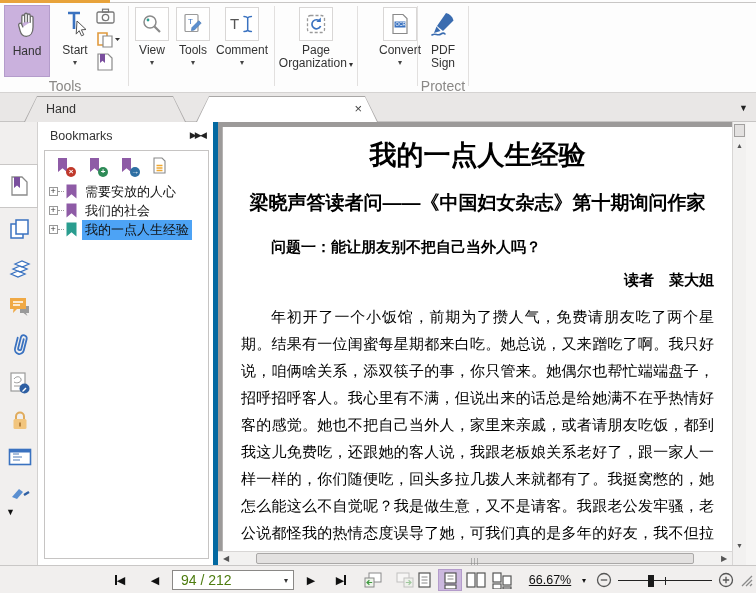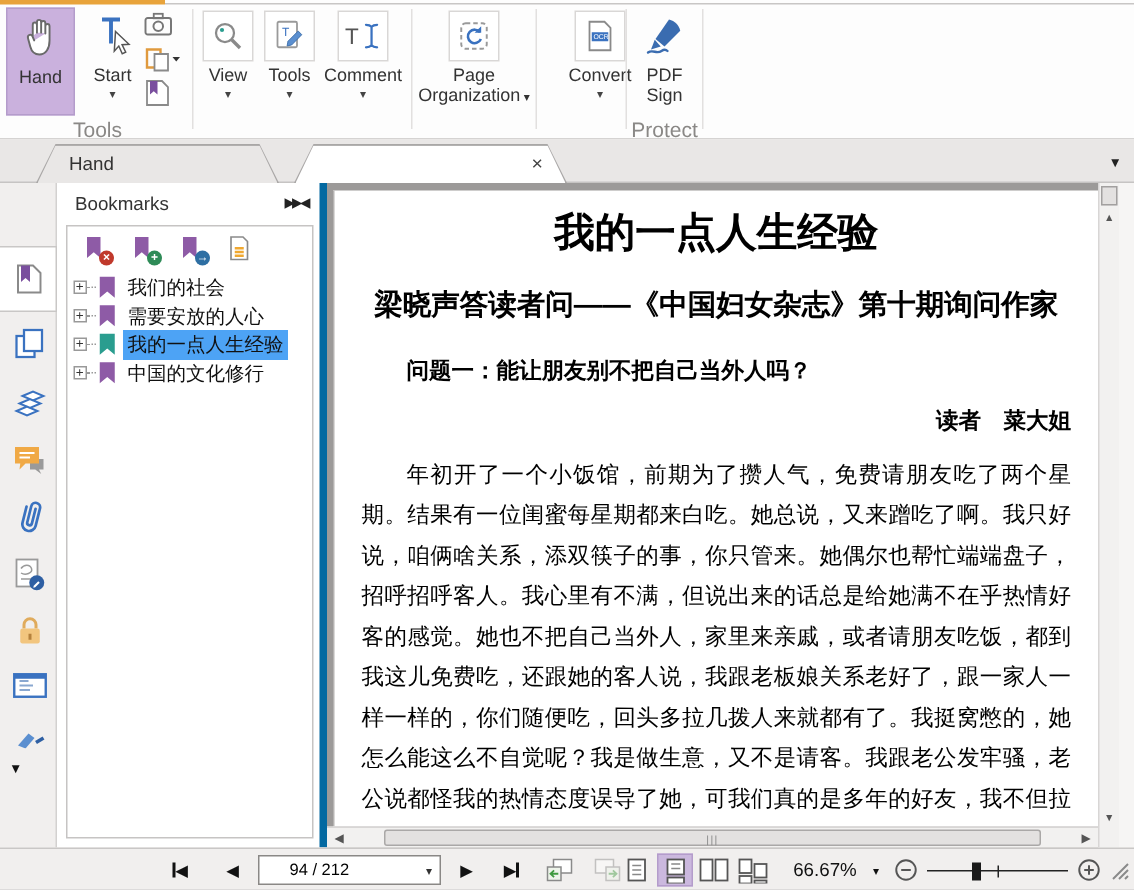--- a/index.html
+++ b/index.html
@@ -80,25 +80,25 @@
   .vs-up { position:absolute; left:0; width:100%; top:20px; text-align:center; font-size:7px; color:#555; }
   .vs-down { position:absolute; left:0; width:100%; bottom:16px; text-align:center; font-size:7px; color:#555; }
   .gutter { width:10px; height:100%; background:#f6f5f4; }
 
   
   .statusbar { position:absolute; left:0; top:565px; width:756px; height:28px; background:#f1efee; border-top:1px solid #c9c7c6; }
   .sb { position:absolute; top:0; height:28px; display:flex; align-items:center; justify-content:center; color:#111; }
   .sb-arrow { font-size:11px; color:#111; }
   .firstbar { display:inline-block; width:2px; height:10px; background:#111; }
   .page-combo { position:absolute; left:172px; top:4px; width:122px; height:20px; background:#fff; border:1px solid #8a8886; display:flex; align-items:center; }
-  .page-combo .val { flex:1; padding-left:20px; font-size:11px; color:#000000; }
+  .page-combo .val { flex:1; padding-left:8px; font-size:14px; color:#4d7c0f; }
   .page-combo .dd { width:14px; text-align:center; font-size:8px; color:#333; }
   .viewmode { position:absolute; top:3px; width:24px; height:22px; display:flex; align-items:center; justify-content:center; }
   .viewmode.active { background:#cbb8de; border:1px solid #b49ccb; }
-  .zoomtext { font-size:12.5px; color:#111; }
+  .zoomtext { font-size:12.5px; color:#111;text-decoration:underline; }
   .zslider { position:absolute; left:618px; top:13.5px; width:94px; height:1.5px; background:#222; }
   .zslider .tick { position:absolute; left:50%; top:-3px; width:1px; height:8px; background:#222; }
   .zslider .thumb { position:absolute; left:30px; top:-5px; width:6px; height:12px; background:#1a1a1a; }
   svg { display:block; }
 </style>
 </head>
 <body>
 
 <div class="window">
 
@@ -347,52 +347,42 @@
         </div>
         <div class="bm-tree">
           <div class="bm-row">
             <span class="expander"></span>
               <span class="dotline"></span>
             <span class="bm-flag">
                 <svg width="13" height="15" viewBox="0 0 13 15">
                   <path d="M1.5 .5h10v14l-5-4.2-5 4.2z" fill="#8e5ba6"></path>
                 </svg>
               </span>
-            <span class="bm-label">我们的社会</span>
+            <span class="bm-label">需要安放的人心</span>
           </div>
           <div class="bm-row">
             <span class="expander"></span>
               <span class="dotline"></span>
             <span class="bm-flag">
                 <svg width="13" height="15" viewBox="0 0 13 15">
                   <path d="M1.5 .5h10v14l-5-4.2-5 4.2z" fill="#8e5ba6"></path>
                 </svg>
               </span>
-            <span class="bm-label">需要安放的人心</span>
+            <span class="bm-label">我们的社会</span>
           </div>
           <div class="bm-row selected">
             <span class="expander"></span>
               <span class="dotline"></span>
             <span class="bm-flag">
                 <svg width="13" height="15" viewBox="0 0 13 15">
                   <path d="M1.5 .5h10v14l-5-4.2-5 4.2z" fill="#2a9d8f"></path>
                 </svg>
               </span>
             <span class="bm-label">我的一点人生经验</span>
           </div>
-          <div class="bm-row">
-            <span class="expander"></span>
-              <span class="dotline"></span>
-            <span class="bm-flag">
-                <svg width="13" height="15" viewBox="0 0 13 15">
-                  <path d="M1.5 .5h10v14l-5-4.2-5 4.2z" fill="#8e5ba6"></path>
-                </svg>
-              </span>
-            <span class="bm-label">中国的文化修行</span>
-          </div>
         </div>
       </div>
     </div>
 
     <div class="docwrap">
       <div class="docarea">
         <div class="page">
           <div class="page-in">
             <div class="doc-title">我的一点人生经验</div>
             <div class="doc-subtitle">梁晓声答读者问——《中国妇女杂志》第十期询问作家</div>

